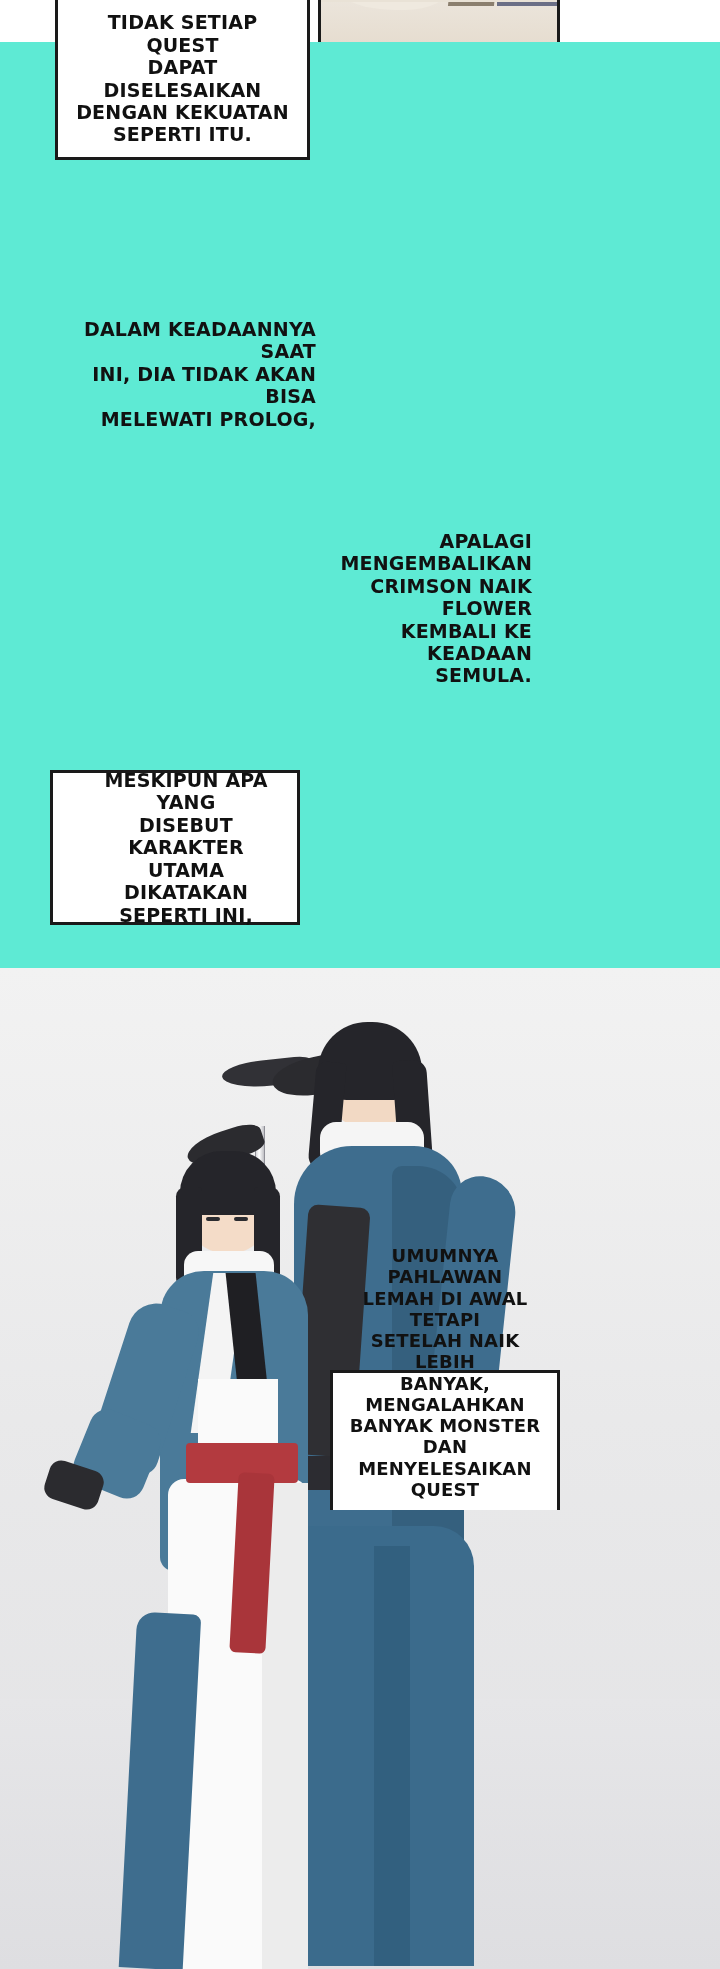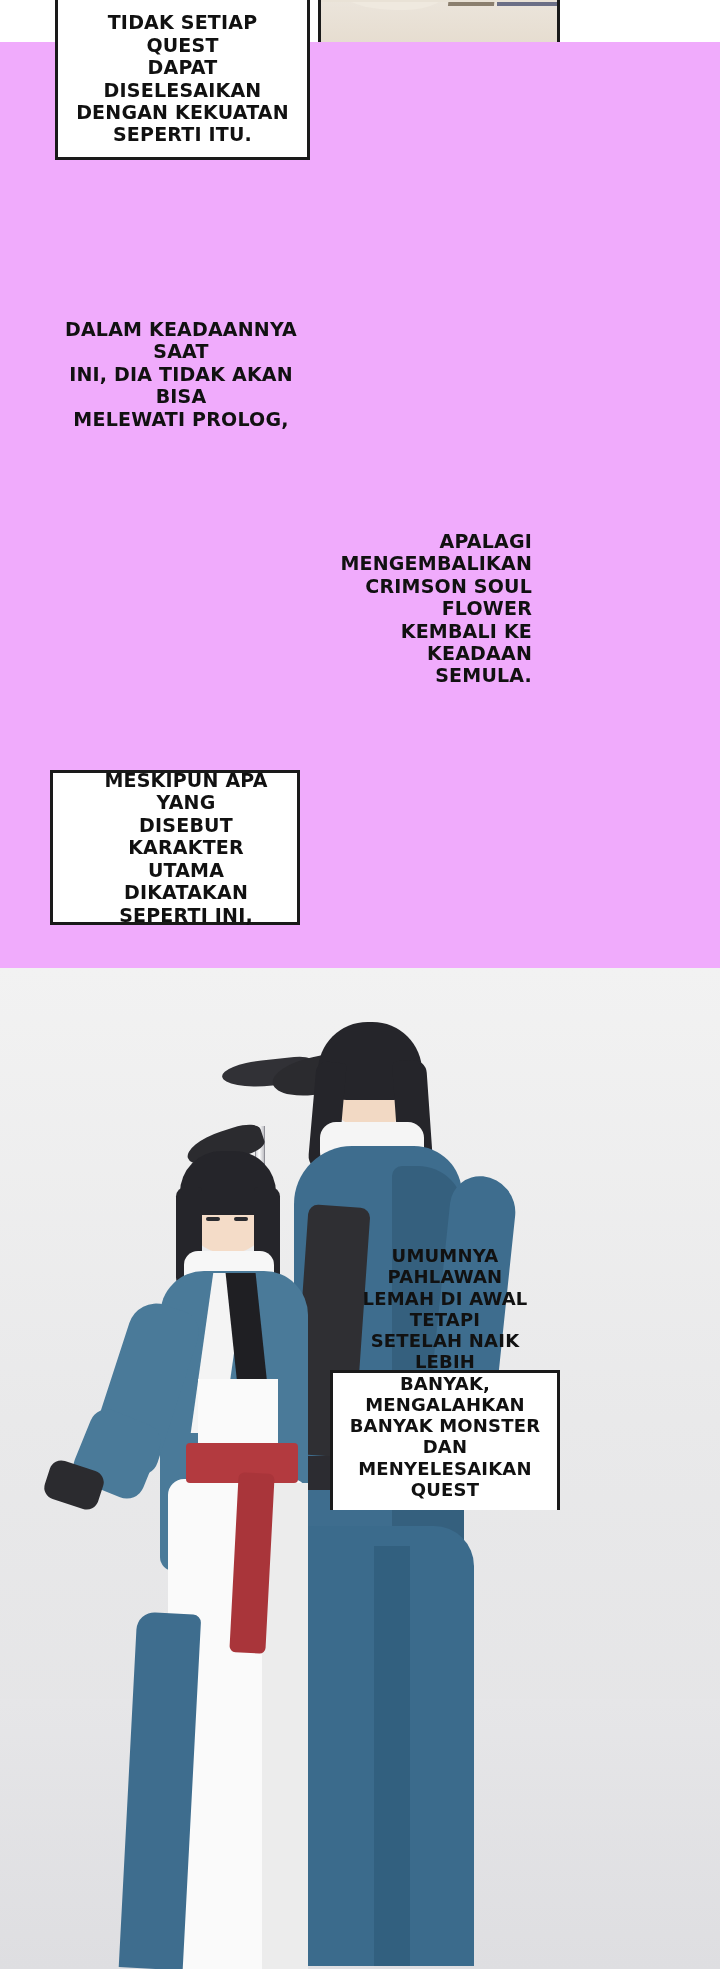--- a/index.html
+++ b/index.html
@@ -8,21 +8,21 @@
     background: #ffffff;
   }
   body {
     font-family: "DejaVu Sans", sans-serif;
   }
   #page {
     position: relative;
     width: 720px;
     height: 1969px;
     margin: 0 auto;
-    background: #f0abfc;
+    background: #5eead4;
     overflow: hidden;
   }
 
   
   .panel-art {
     position: absolute;
     overflow: hidden;
   }
 
   
@@ -62,21 +62,21 @@
     height: 160px;
     border-top: none;
   }
   #bubble-quest .txt { font-size: 19px; text-align: center; }
 
   #caption-prolog {
     left: 46px;
     top: 318px;
     width: 270px;
   }
-  #caption-prolog .txt { font-size: 19px; text-align: center; width: 100%; }
+  #caption-prolog .txt { font-size: 19px; text-align: right; width: 100%; }
 
   #caption-crimson {
     left: 292px;
     top: 530px;
     width: 240px;
   }
   #caption-crimson .txt { font-size: 19px; text-align: right; width: 100%; }
 
   #bubble-meskipun {
     left: 50px;
@@ -453,21 +453,21 @@
   </div>
 
   <div class="caption" id="caption-prolog">
     <span class="txt">DALAM KEADAANNYA SAAT
 INI, DIA TIDAK AKAN BISA
 MELEWATI PROLOG,</span>
   </div>
 
   <div class="caption" id="caption-crimson">
     <span class="txt">APALAGI MENGEMBALIKAN
-CRIMSON SOUL FLOWER
+CRIMSON NAIK FLOWER
 KEMBALI KE KEADAAN
 SEMULA.</span>
   </div>
 
   <div class="bubble" id="bubble-meskipun">
     <span class="txt">MESKIPUN APA YANG
 DISEBUT KARAKTER
 UTAMA DIKATAKAN
 SEPERTI INI,</span>
   </div>

